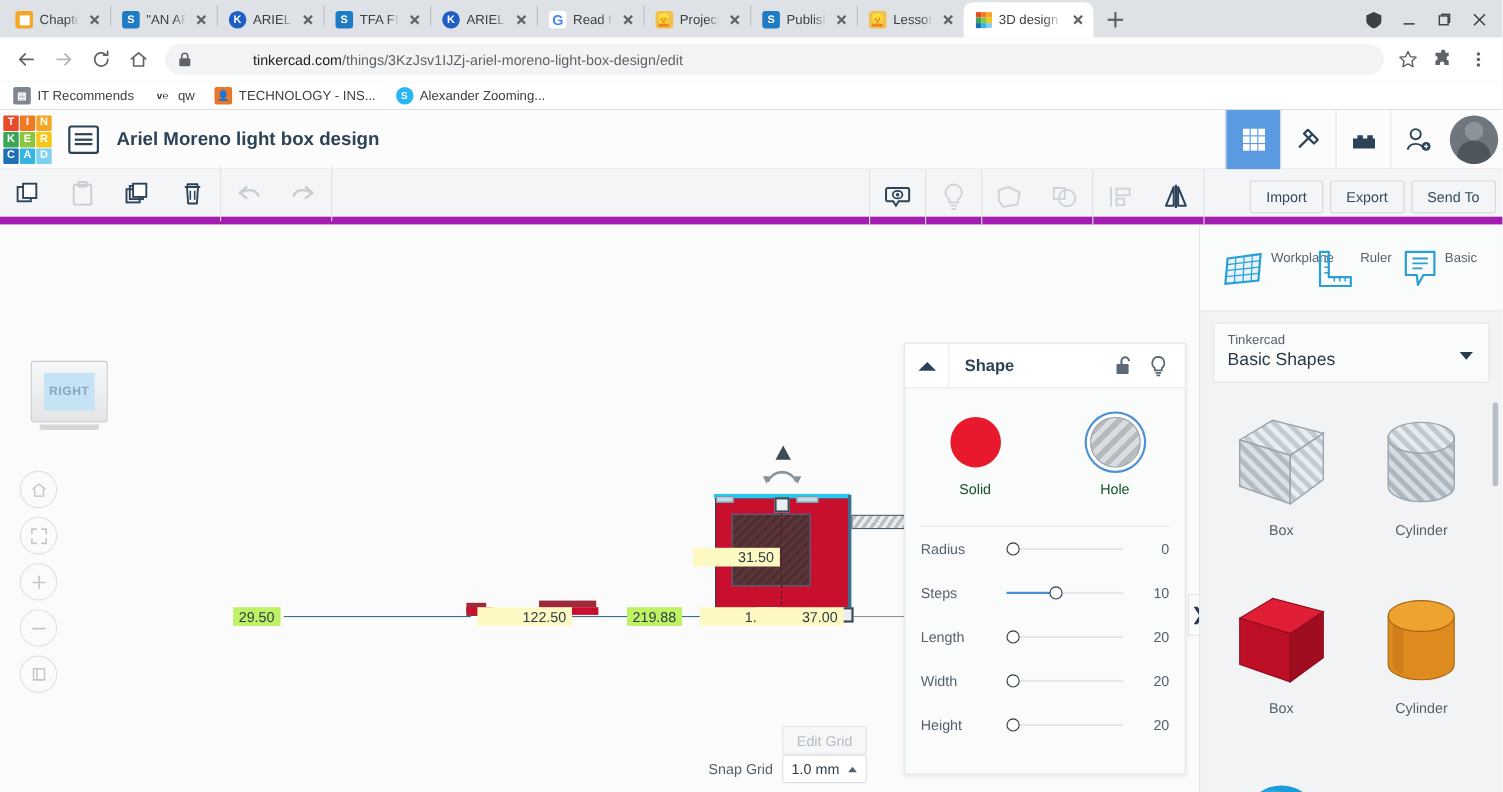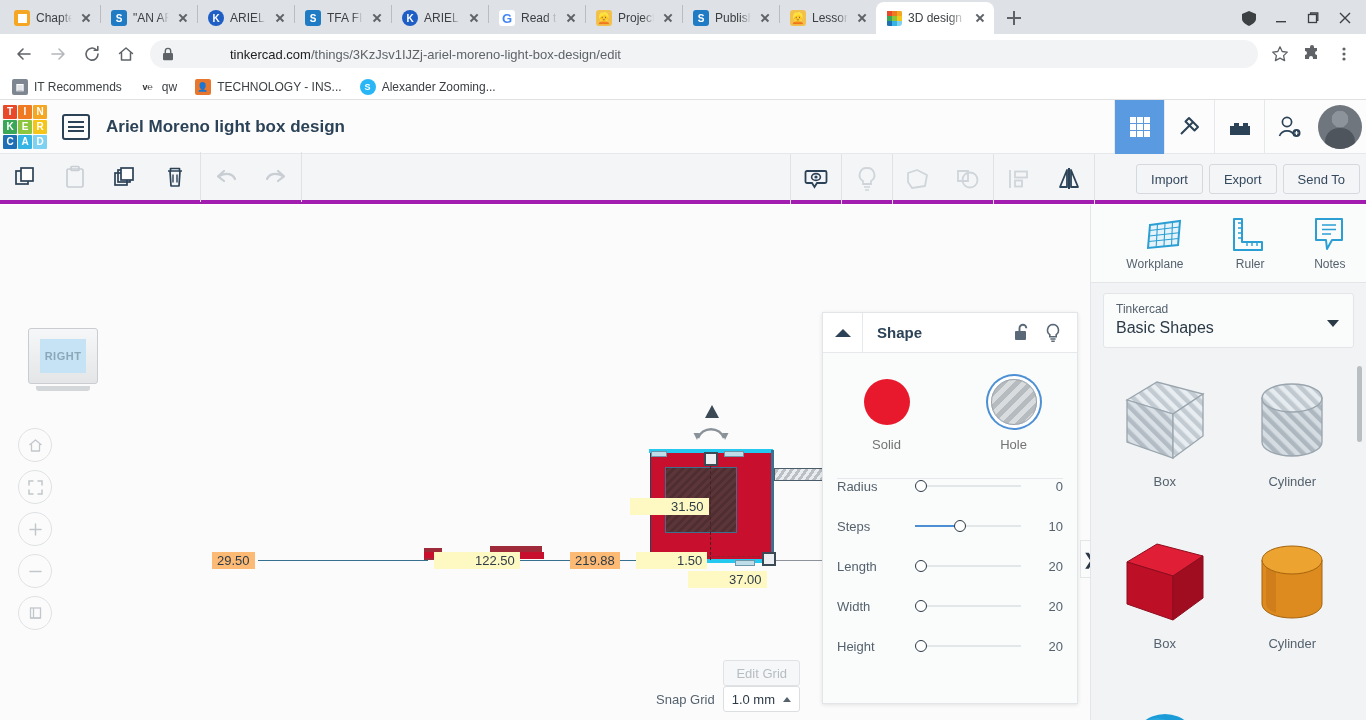--- a/index.html
+++ b/index.html
@@ -123,21 +123,21 @@
     width: 44px; height: 44px; border-radius: 50%;
     background: radial-gradient(circle at 50% 32%, #8d939a 0 22%, #6f767e 23% 100%);
     position: relative; overflow: hidden;
   }
   .hdr-avatar .circ::after {
     content: ""; position: absolute; left: 50%; top: 52%; width: 30px; height: 26px;
     transform: translateX(-50%); border-radius: 14px 14px 0 0; background: #4e555d;
   }
 
   .tc-toolbar {
-    height: 50px; background: #f4f5f6; border-bottom: 4px solid #a21caf;
+    height: 50px; background: #f4f5f6; border-bottom: 7px solid #a21caf;
     display: flex; align-items: center; position: relative;
   }
   .tb-icon { width: 50px; height: 50px; display: flex; align-items: center;
              justify-content: center; color: #2b4257; }
   .tb-icon.dim { color: #c8ced4; }
   .tb-sep { width: 1px; height: 50px; background: #e0e2e4; }
   .tb-center { position: absolute; left: 790px; top: 0; height: 50px; display: flex;
                align-items: center; }
   .tb-right { position: absolute; right: 6px; top: 0; height: 50px; display: flex;
               align-items: center; gap: 6px; }
@@ -165,21 +165,21 @@
   .vc-base { width: 54px; height: 5px; margin: 2px auto 0; background: #d4d7da;
              border-radius: 0 0 3px 3px; }
 
   .navcircle {
     position: absolute; left: 18px; width: 34px; height: 34px; border-radius: 50%;
     border: 1px solid #dfe2e5; display: flex; align-items: center;
     justify-content: center; color: #c2c7cc; background: transparent;
   }
 
   .dim-label {
-    position: absolute; background: #fdba74; font-size: 13px; color: #2f3c48;
+    position: absolute; background: #bef264; font-size: 13px; color: #2f3c48;
     padding: 1px 5px; white-space: nowrap;
   }
   .dim-label.hl { background: #fef9c3; padding-left: 41px; }
 
   .measure-line { position: absolute; height: 1px; background: #35708e; }
 
   
   .obj-box {
     position: absolute; left: 650px; top: 352px; width: 122px; height: 108px;
     background: #c8102e; border: 1px solid #2b4257;
@@ -245,42 +245,42 @@
                   padding-right: 16px; color: #5a6977; }
 
   .sp-modes { display: flex; padding: 26px 0 10px; }
   .sp-mode { flex: 1; display: flex; flex-direction: column; align-items: center; gap: 12px; }
   .swatch { width: 46px; height: 46px; border-radius: 50%; }
   .swatch.solid { background: #e8192c; }
   .swatch.hole {
     background: repeating-linear-gradient(-45deg, #b6bbbf 0 5px, #d8dcdf 5px 10px);
     border: 1px solid #9ba1a6; box-shadow: 0 0 0 3px #fff, 0 0 0 5px #4d8fd4;
   }
-  .sp-mode-label { font-size: 13px; color: #737373; }
+  .sp-mode-label { font-size: 13px; color: #14532d; }
 
   .sp-divider { height: 1px; background: #e6e9eb; margin: 16px 14px 0; }
 
-  .slider-row { display: flex; align-items: flex-start; height: 40px; padding: 0 14px; }
+  .slider-row { display: flex; align-items: center; height: 40px; padding: 0 14px; }
   .slider-label { width: 78px; font-size: 13px; color: #55626e; }
   .slider-track { flex: 1 1 auto; position: relative; height: 14px; margin-right: 10px; }
   .slider-track .rail { position: absolute; left: 0; right: 0; top: 6px; height: 2px;
                         background: #e4e7ea; }
   .slider-track .fill { position: absolute; left: 0; top: 6px; height: 2px; background: #4d8fd4; }
   .slider-track .knob { position: absolute; top: 1px; width: 12px; height: 12px;
                         border-radius: 50%; background: #fff; border: 1.6px solid #2b3a47; }
   .slider-val { width: 32px; text-align: right; font-size: 13px; color: #55626e; }
 
   .panel-toggle {
     position: absolute; left: 1080px; top: 440px; width: 18px; height: 38px;
     background: #fafbfb; border: 1px solid #e3e6e8; border-right: none;
     display: flex; align-items: center; justify-content: center;
     font-size: 16px; color: #2b3a47;
   }
 
-  .grid-controls { position: absolute; right: 290px; bottom: 8px; width: 200px; }
+  .grid-controls { position: absolute; right: 302px; bottom: 8px; width: 200px; }
   .edit-grid-btn {
     height: 26px; padding: 0 12px; border: 1px solid #e0e3e6; background: #f6f7f8;
     border-radius: 3px; color: #b6bcc2; font-size: 13px; display: inline-flex;
     align-items: center; float: right;
   }
   .snap-row { clear: both; display: flex; align-items: center; justify-content: flex-end;
               gap: 8px; margin-top: 8px; }
   .snap-label { font-size: 13px; color: #55626e; }
   .snap-select {
     height: 26px; padding: 0 8px; border: 1px solid #dcdfe2; background: #fff;
@@ -291,21 +291,21 @@
               border-right: 4px solid transparent; border-bottom: 5px solid #55626e; }
 
   
   .sidebar {
     position: absolute; right: 0; top: 105px; width: 276px; height: 515px;
     background: #f1f3f4; border-left: 1px solid #e3e6e8;
   }
   .sb-tools { height: 78px; display: flex; align-items: center;
               justify-content: space-around; background: #fafbfb;
               border-bottom: 1px solid #e3e6e8; padding: 0 16px; }
-  .sb-tool { display: flex; flex-direction: column; align-items: flex-end; gap: 6px;
+  .sb-tool { display: flex; align-items: flex-start; gap: 6px;
              width: 72px; }
   .sb-tool-label { font-size: 12px; color: #55626e; }
 
   .sb-select-wrap { padding: 10px 12px 0; }
   .sb-select {
     background: #fafbfb; border: 1px solid #e3e6e8; border-radius: 3px;
     padding: 8px 12px 10px; position: relative;
   }
   .sb-select .cat { font-size: 12px; color: #55626e; }
   .sb-select .name { font-size: 16px; color: #2b3a47; margin-top: 3px; }
@@ -744,21 +744,21 @@
           <path d="M6 11 A14 14 0 0 1 32 11" fill="none" stroke="#8a9299" stroke-width="2.4"></path>
           <path d="M1.5 6 L7.5 6 L5 13 Z" fill="#8a9299"></path>
           <path d="M36.5 6 L30.5 6 L33 13 Z" fill="#8a9299"></path>
         </svg>
     </div>
 
     <div class="dim-label" style="left:212px; top:347px;">29.50</div>
     <div class="dim-label hl" style="left:434px; top:347px;">122.50</div>
     <div class="dim-label" style="left:570px; top:347px;">219.88</div>
     <div class="dim-label hl" style="left:636px; top:347px;">1.50</div>
-    <div class="dim-label hl" style="left:688px; top:366px;">37.00</div>
+    <div class="dim-label hl" style="left:688px; top:347px;">37.00</div>
     <div class="dim-label hl" style="left:630px; top:293px;">31.50</div>
 
     <div class="grid-controls">
       <button class="edit-grid-btn">Edit Grid</button>
       <div class="snap-row">
         <span class="snap-label">Snap Grid</span>
         <div class="snap-select">
           <span>1.0 mm</span>
           <span class="caret-up"></span>
         </div>
@@ -872,21 +872,21 @@
         </span>
         <span class="sb-tool-label">Ruler</span>
       </div>
       <div class="sb-tool">
         <span>
           <svg width="34" height="34" viewBox="0 0 34 34">
             <path d="M4 2 H30 V23 H20 L15 32 L14 23 H4 Z" fill="none" stroke="#2b9fd4" stroke-width="2" stroke-linejoin="round"></path>
             <path d="M10 8 H24 M10 12.5 H24 M10 17 H19" stroke="#2b9fd4" stroke-width="1.6"></path>
           </svg>
         </span>
-        <span class="sb-tool-label">Notes</span>
+        <span class="sb-tool-label">Basic</span>
       </div>
     </div>
 
     <div class="sb-select-wrap">
       <div class="sb-select">
         <div class="cat">Tinkercad</div>
         <div class="name">Basic Shapes</div>
         <div class="caret"></div>
       </div>
     </div>

